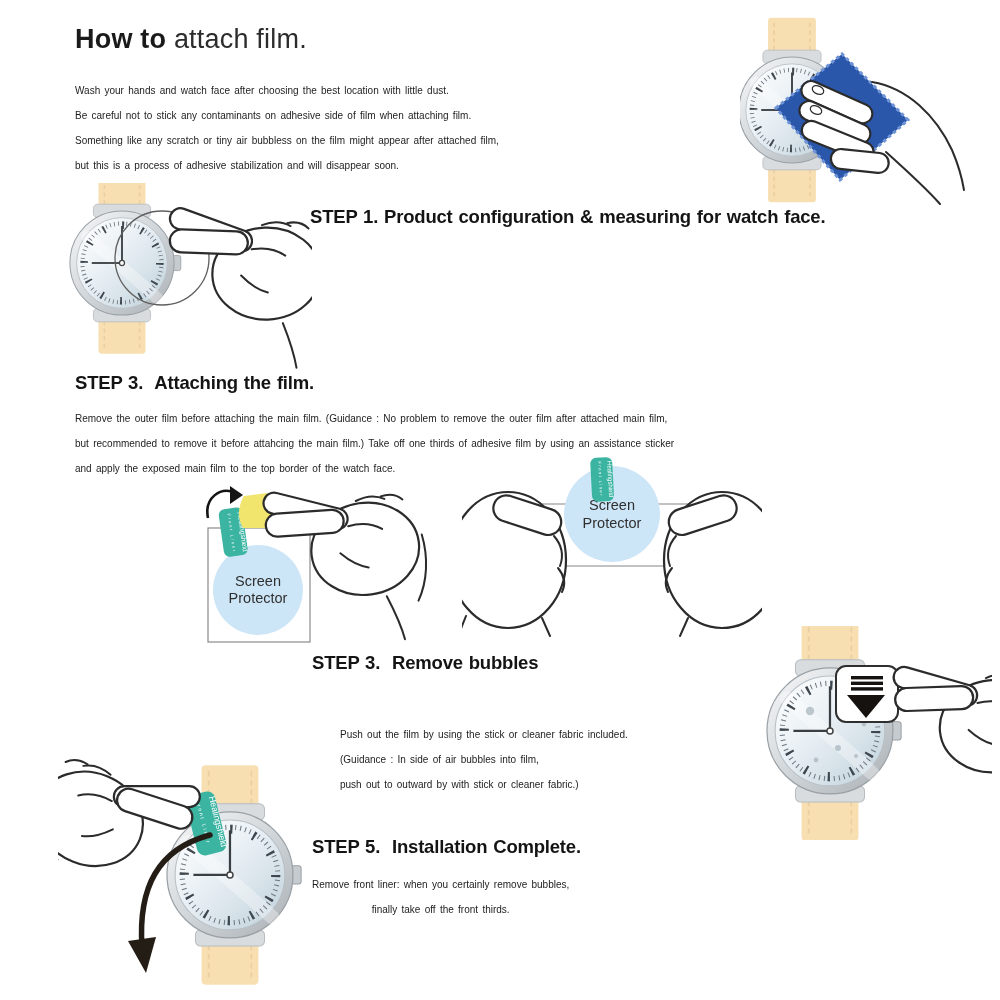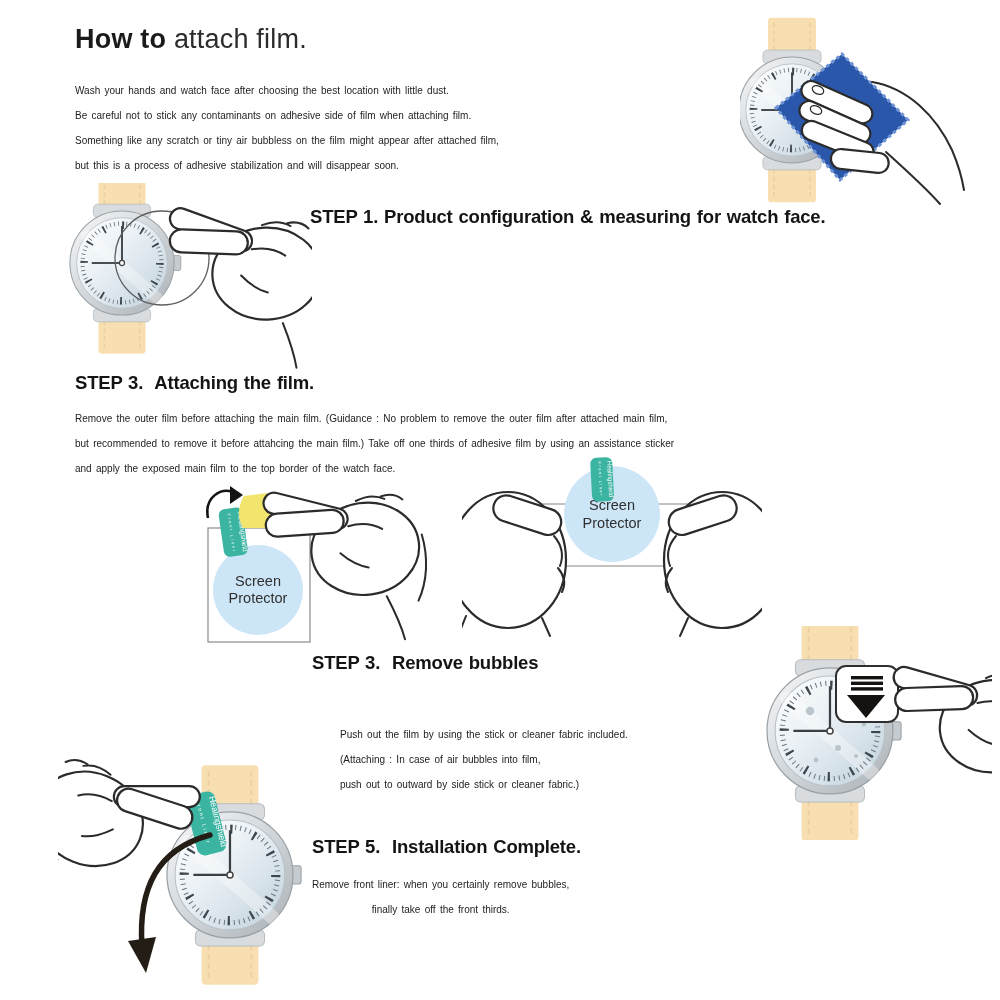--- a/index.html
+++ b/index.html
@@ -194,22 +194,22 @@
       </g>
       <g transform="translate(158,-2) rotate(10)">
         <use href="#pinchHand" width="180" height="170"></use>
       </g>
     </svg>
   </div>
 
   <div class="abs step-heading" style="left:312px;top:652px;">STEP 3.  Remove bubbles</div>
   <div class="abs" style="left:312px;top:722px;margin-left:28px;">
     <div class="body-line">Push out the film by using the stick or cleaner fabric included.</div>
-    <div class="body-line">(Attaching : In case of air bubbles into film,</div>
-    <div class="body-line">push out to outward by side stick or cleaner fabric.)</div>
+    <div class="body-line">(Guidance : In side of air bubbles into film,</div>
+    <div class="body-line">push out to outward by with stick or cleaner fabric.)</div>
   </div>
 
   <div class="abs" style="left:58px;top:755px;">
     <svg width="262" height="240" viewBox="0 0 262 240">
       <g transform="translate(90.7,8.2) scale(1.016)">
         <use href="#watchSym" width="160" height="220"></use>
       </g>
       <g transform="translate(126,42) rotate(-14)">
         <rect width="30" height="62" rx="8" fill="var(--tag-teal,#3cb4a2)"></rect>
         <text transform="translate(11,6) rotate(90)" font-size="5" fill="#fff" textLength="44">Front Liner</text>

